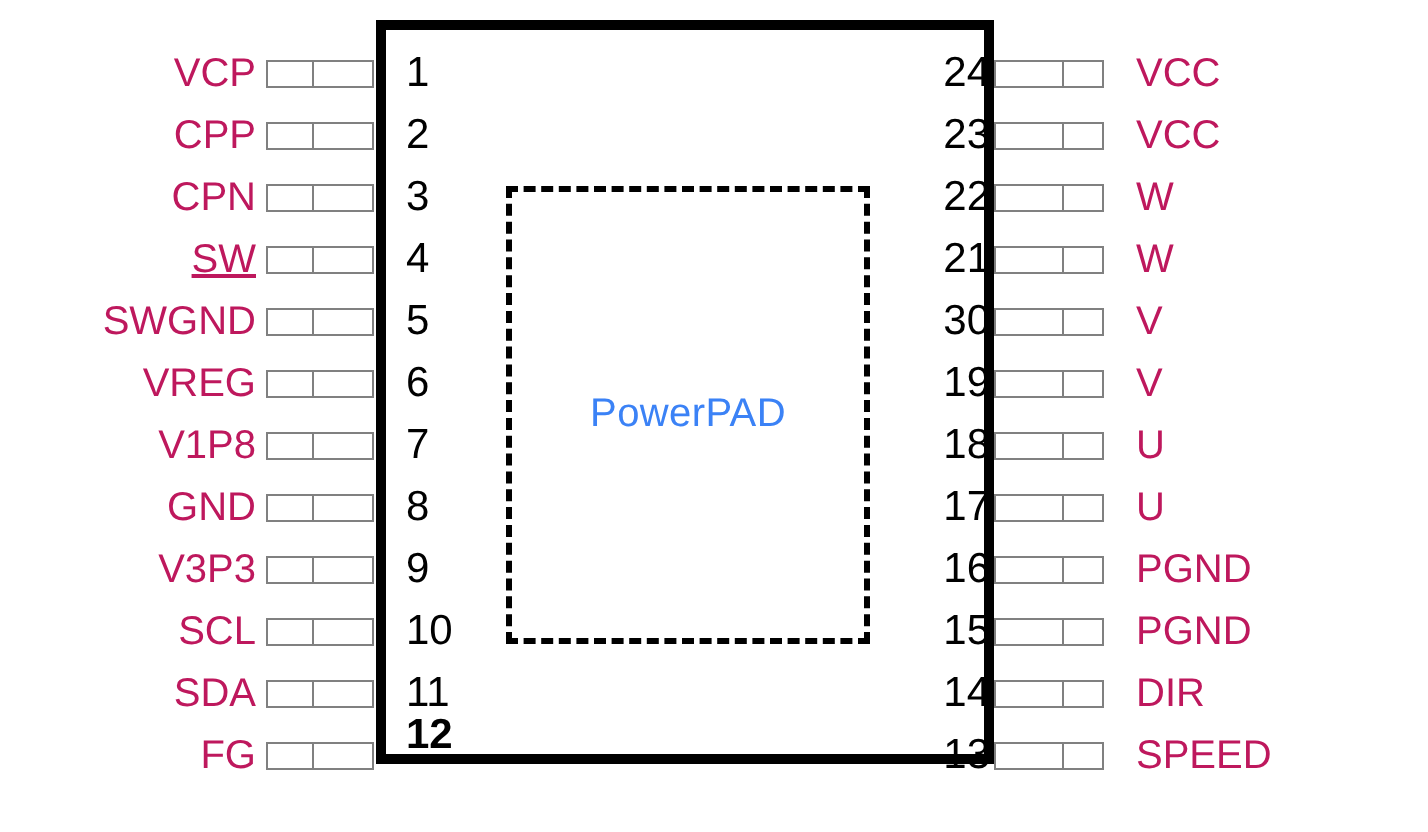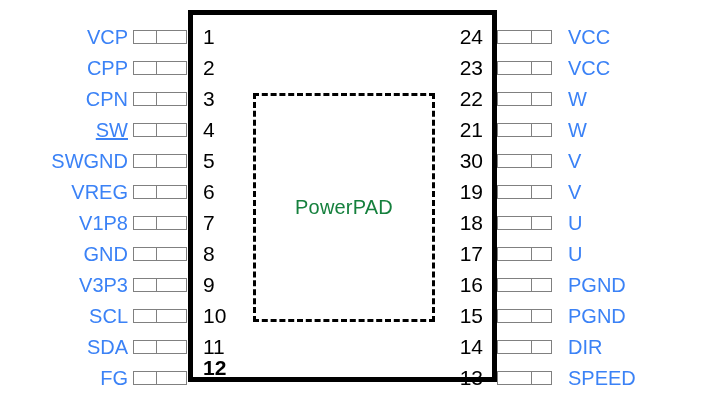--- a/index.html
+++ b/index.html
@@ -43,21 +43,21 @@
     box-sizing: border-box;
     border: 3px dashed #000000;
     background: transparent;
     z-index: 4;
     display: flex;
     align-items: center;
     justify-content: center;
   }
   .powerpad-label {
     font-size: 20px;
-    color: #15803d;
+    color: #3b82f6;
     white-space: nowrap;
     letter-spacing: 0.2px;
   }
 
   
   .pin-lead {
     position: absolute;
     height: 14px;
     box-sizing: border-box;
     display: flex;
@@ -71,21 +71,21 @@
   }
   .pin-lead.left .seg-outer { width: 24px; }
   .pin-lead.left .seg-inner { width: 31px; margin-left: -1px; }
   .pin-lead.right .seg-inner { width: 35px; }
   .pin-lead.right .seg-outer { width: 21px; margin-left: -1px; }
 
   
   .pin-name {
     position: absolute;
     font-size: 20px;
-    color: #3b82f6;
+    color: #be185d;
     line-height: 14px;
     height: 14px;
     white-space: nowrap;
     z-index: 2;
   }
   .pin-name.left {
     right: 586px; 
     text-align: right;
   }
   .pin-name.right {
@@ -101,21 +101,21 @@
     line-height: 14px;
     height: 14px;
     white-space: nowrap;
     z-index: 5;
   }
   .pin-num.left {
     left: 203px;
     text-align: left;
   }
   .pin-num.right {
-    right: 231px; 
+    right: 219px; 
     text-align: center;
   }
 </style>
 </head>
 <body>
 
 <div id="diagram">
 
   <div id="leads-layer">
       <div class="pin-lead left" style="top: 30px; left: 133px;">

